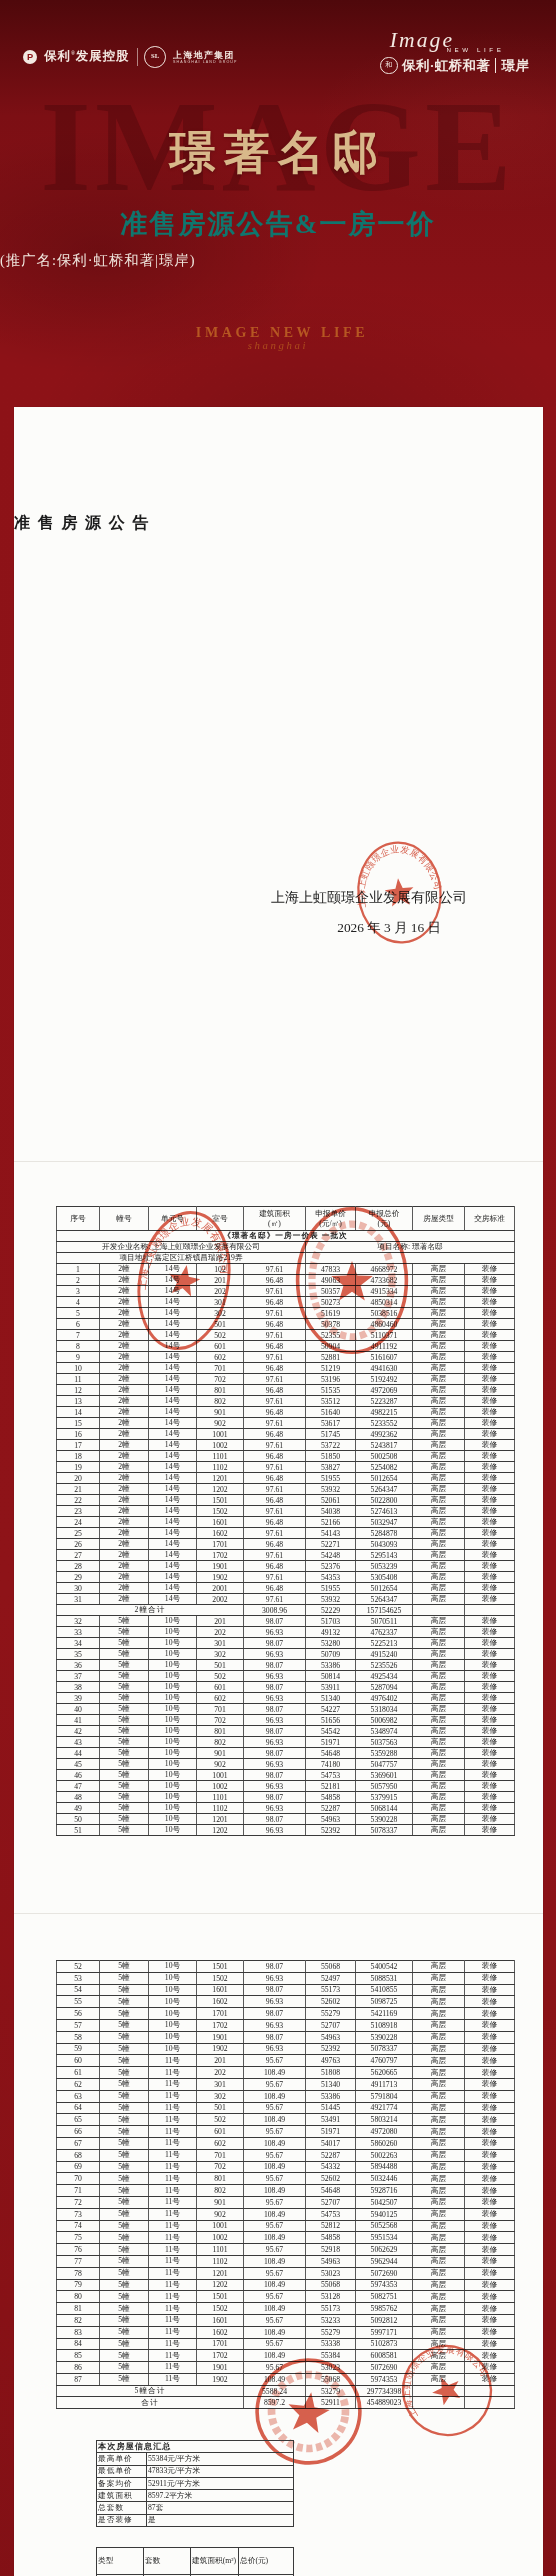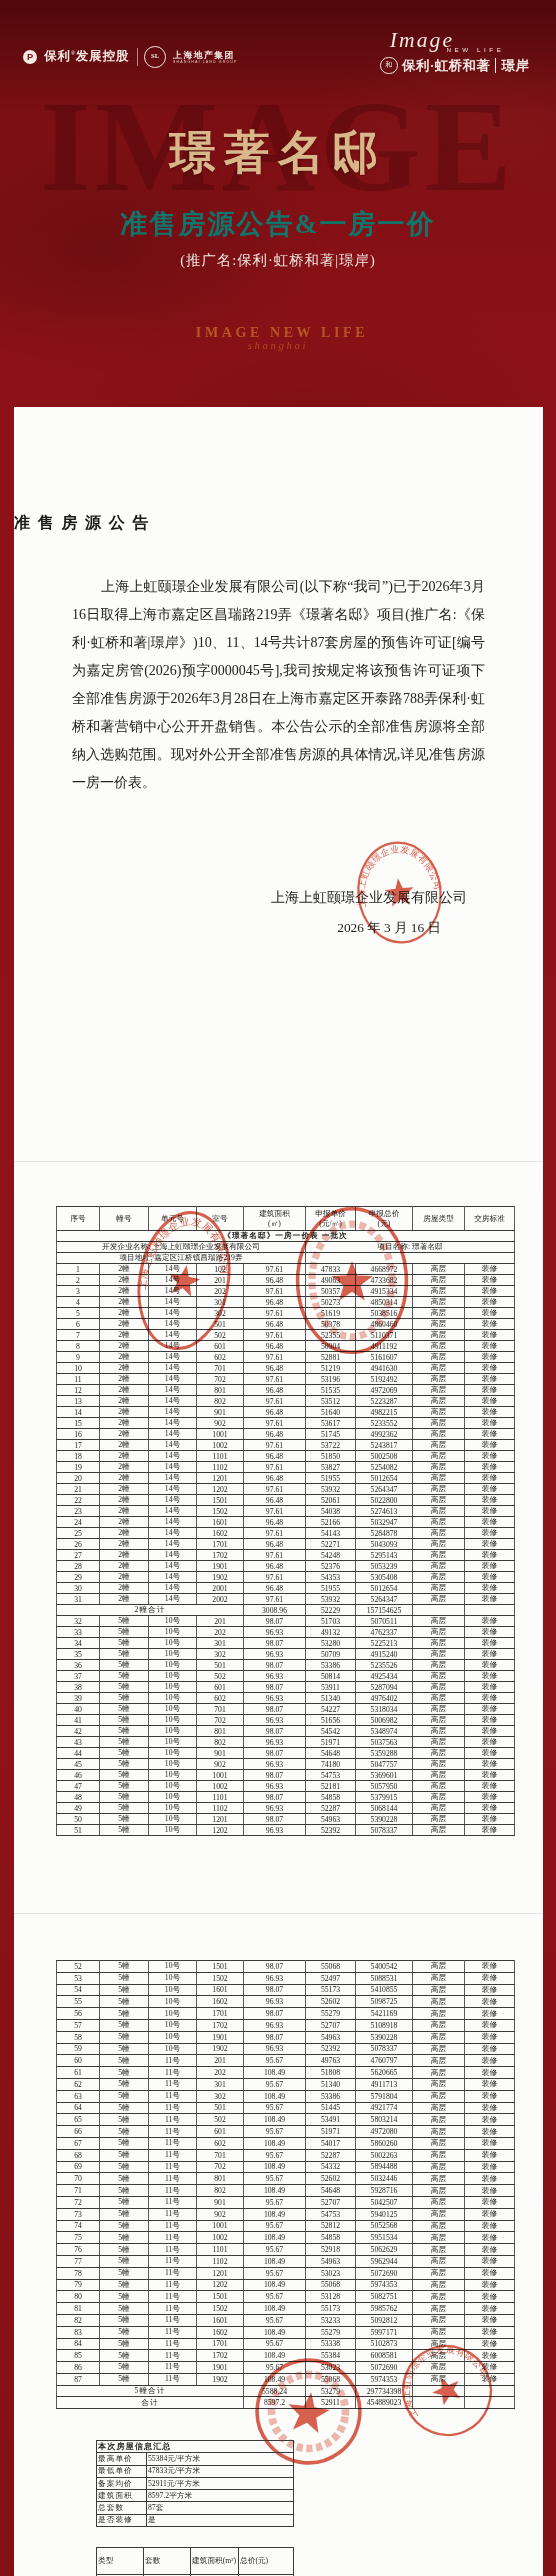--- a/index.html
+++ b/index.html
@@ -31,21 +31,21 @@
   .newlife{font-family:"Liberation Sans",sans-serif;font-size:6.2px;letter-spacing:3.6px;margin:-5.2px 0 3.1px 66px;}
   .hdr-right .brandrow{display:flex;align-items:center;gap:4.1px;font-size:13.4px;font-weight:bold;letter-spacing:0.5px;}
   .ring-icon{width:15.5px;height:15.5px;border:1px solid #f3e9e2;border-radius:50%;font-size:7.2px;line-height:14.4px;text-align:center;font-weight:normal;}
   .brand-sep{width:1px;height:14.4px;background:#f3e9e2;margin:0 1px;}
   .imgwm{left:0;top:81px;width:556px;text-align:center;font-size:130px;font-weight:bold;
     letter-spacing:4.1px;color:rgba(52,4,6,.30);line-height:1;}
   .hero-title{left:0;top:122px;width:556px;text-align:center;font-size:46px;font-weight:600;
     color:#d8b88a;letter-spacing:8.2px;text-shadow:0 1px 3.1px rgba(0,0,0,.25);}
   .hero-sub{left:0;top:206px;width:556px;text-align:center;font-size:27px;font-weight:bold;
     color:#0f766e;letter-spacing:2.1px;}
-  .hero-promo{left:0;top:251px;width:556px;text-align:center;font-size:14.4px;color:#f0e8df;letter-spacing:1px;}
+  .hero-promo{left:0;top:251px;width:556px;text-align:left;font-size:14.4px;color:#f0e8df;letter-spacing:1px;}
   .midbrand{left:0;top:325px;width:556px;text-align:center;color:#b65722;}
   .midbrand .l1{font-size:14px;letter-spacing:3.6px;font-weight:600;padding-left:8px;}
   .midbrand .l2{font-style:italic;font-size:10.8px;letter-spacing:2.6px;color:#ad4c1d;margin-top:-2.1px;}
   
   .page{left:14px;top:407px;width:529px;height:2260px;background:#fcfcfa;box-shadow:0 0 0 0.5px rgba(0,0,0,.08);}
   .doc-title{left:0;top:106px;width:529px;font-size:16px;font-weight:bold;
     letter-spacing:7.7px;color:#1c1c1c;}
   .doc-par{left:58px;top:166px;width:413px;font-size:14px;line-height:28px;color:#222;
     text-align:justify;text-indent:29px;}
   .sig-co{left:0;top:482px;width:453px;text-align:right;font-size:14px;color:#222;}
@@ -106,21 +106,20 @@
 <div class="abs hero-sub">准售房源公告&amp;一房一价</div>
 <div class="abs hero-promo">(推广名:保利·虹桥和著|璟岸)</div>
 <div class="abs midbrand">
   <div class="l1">IMAGE NEW LIFE</div>
   <div class="l2">shanghai</div>
 </div>
 
 <div class="abs page">
 
   <div class="abs doc-title">准售房源公告</div>
-  <div class="abs doc-par">上海上虹颐璟企业发展有限公司(以下称“我司”)已于2026年3月16日取得上海市嘉定区昌瑞路219弄《璟著名邸》项目(推广名:《保利·虹桥和著|璟岸》)10、11、14号共计87套房屋的预售许可证[编号为嘉定房管(2026)预字0000045号],我司按规定将该预售许可证项下全部准售房源于2026年3月28日在上海市嘉定区开泰路788弄保利·虹桥和著营销中心公开开盘销售。本公告公示的全部准售房源将全部纳入选购范围。现对外公开全部准售房源的具体情况,详见准售房源一房一价表。</div>
   <div class="abs sig-co">上海上虹颐璟企业发展有限公司</div>
   <div class="abs sig-dt">2026 年 3 月 16 日</div>
 
   <div class="abs stamp" style="left:334px;top:432px;width:103px;height:107px;transform:rotate(-6deg);">
     <svg width="103" height="107" viewBox="0 0 200 240">
       <ellipse cx="100" cy="120" rx="92" ry="112" fill="none" stroke="#d2452f" stroke-width="5"></ellipse>
       <path id="arcA" d="M 22 152 A 80 100 0 1 1 178 152" fill="none"></path>
       <text fill="#d2452f" font-size="20" letter-spacing="1"><textPath href="#arcA" startOffset="2%">上海上虹颐璟企业发展有限公司</textPath></text>
       <polygon fill="#d2452f" points="100,88 108.2,110.7 132.3,111.5 113.3,126.3 120,149.5 100,136 80,149.5 86.7,126.3 67.7,111.5 91.8,110.7"></polygon>
     </svg>

